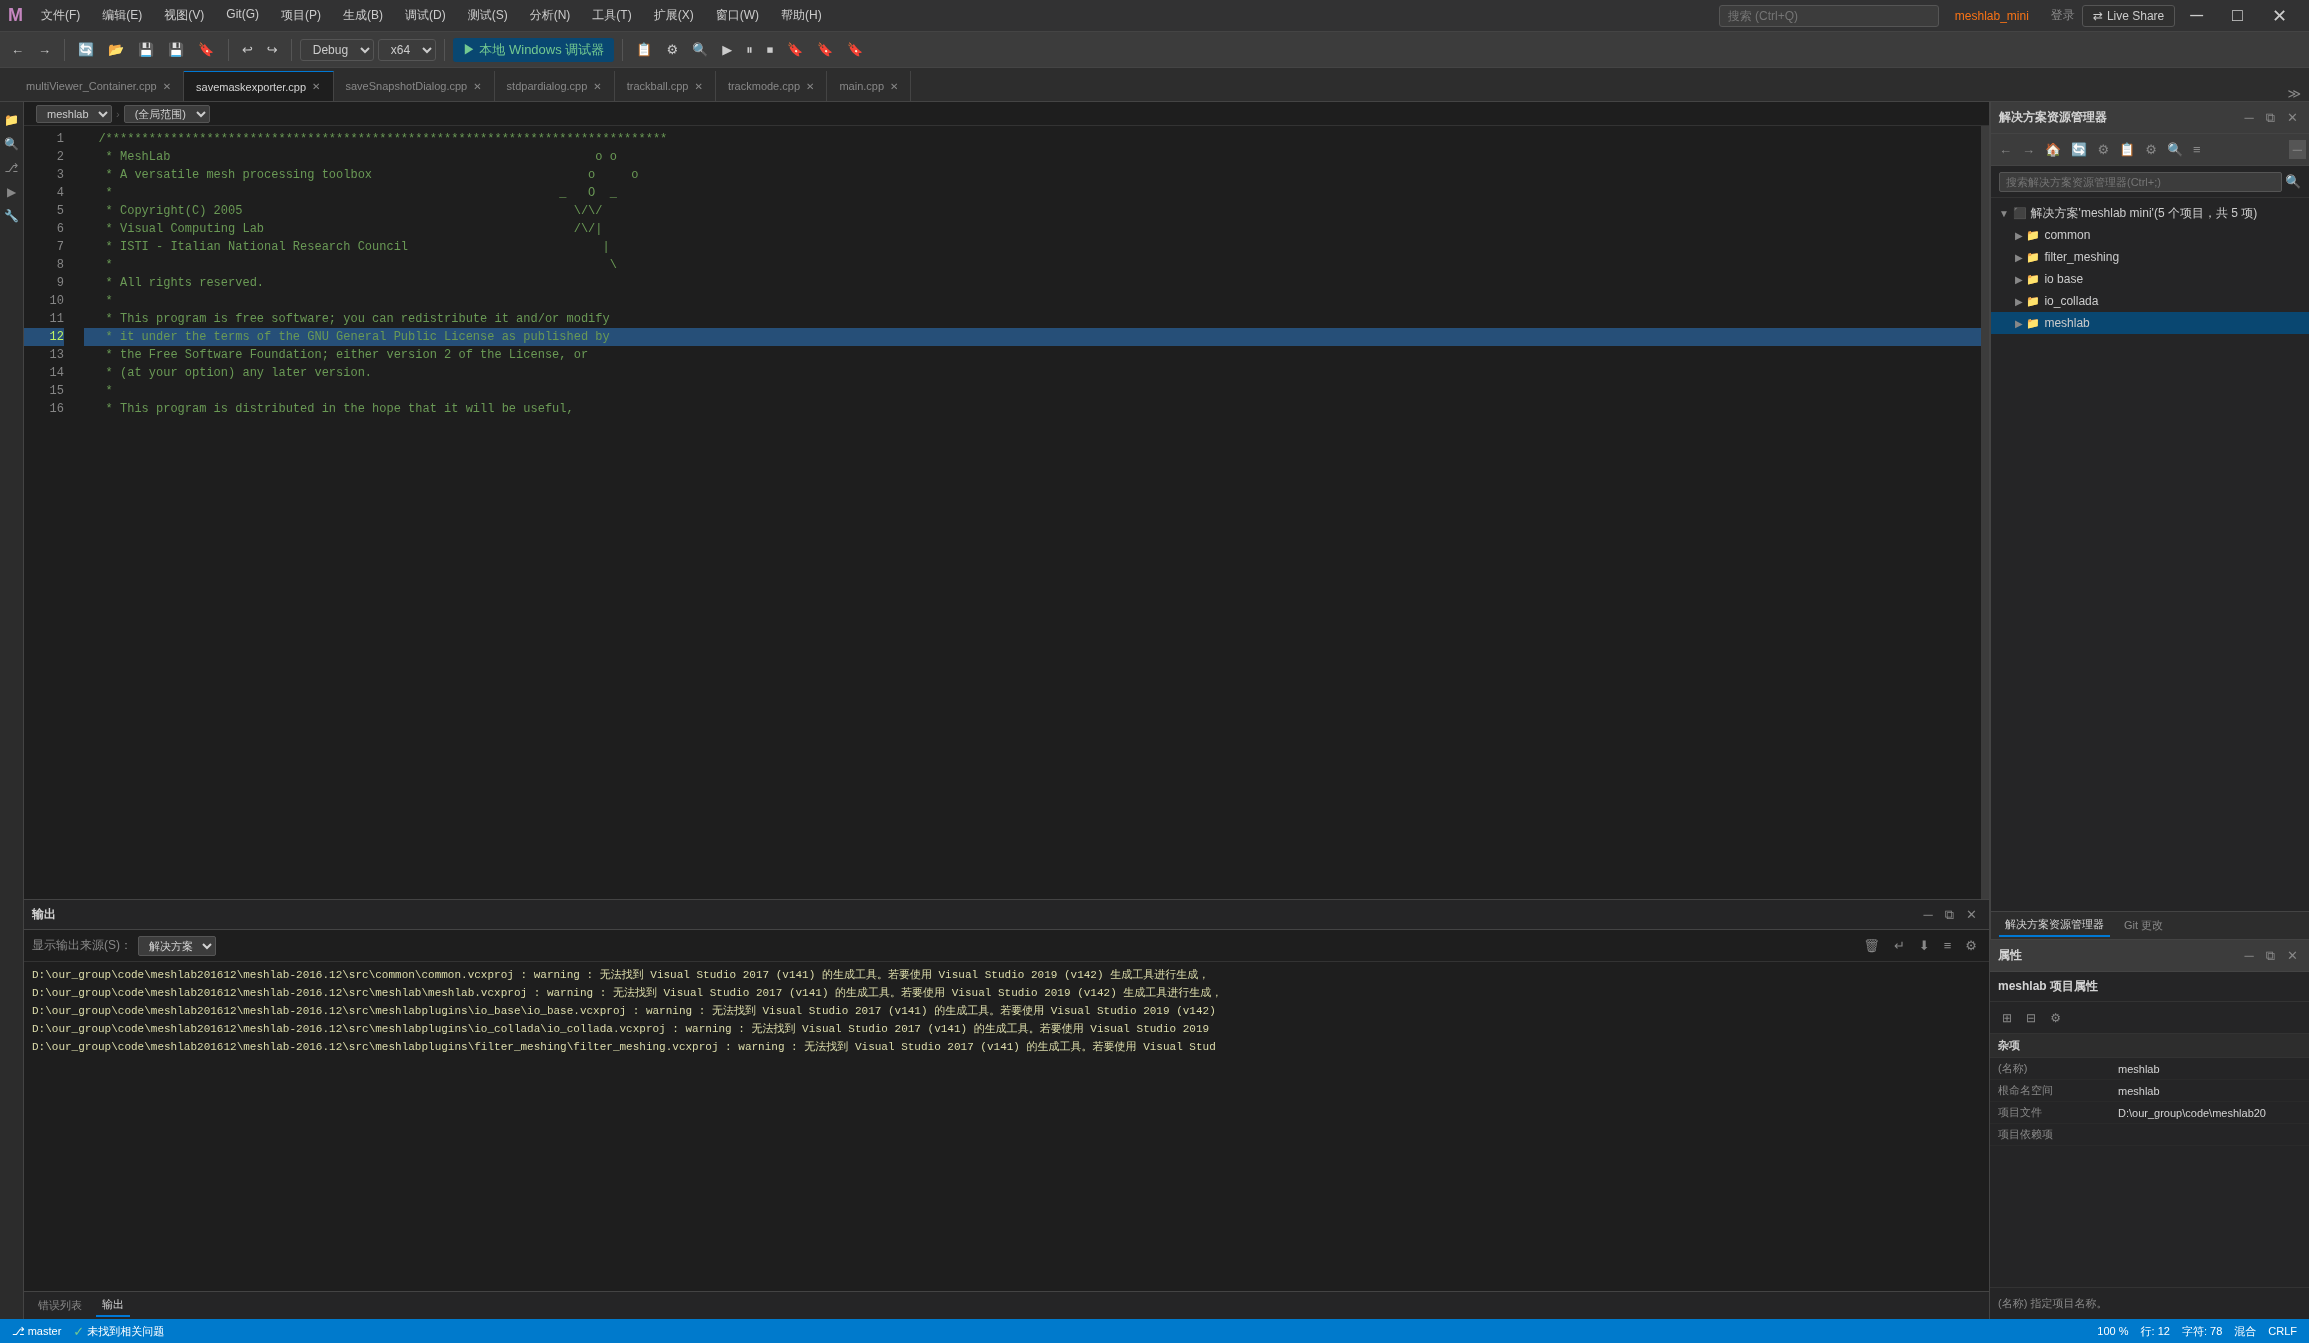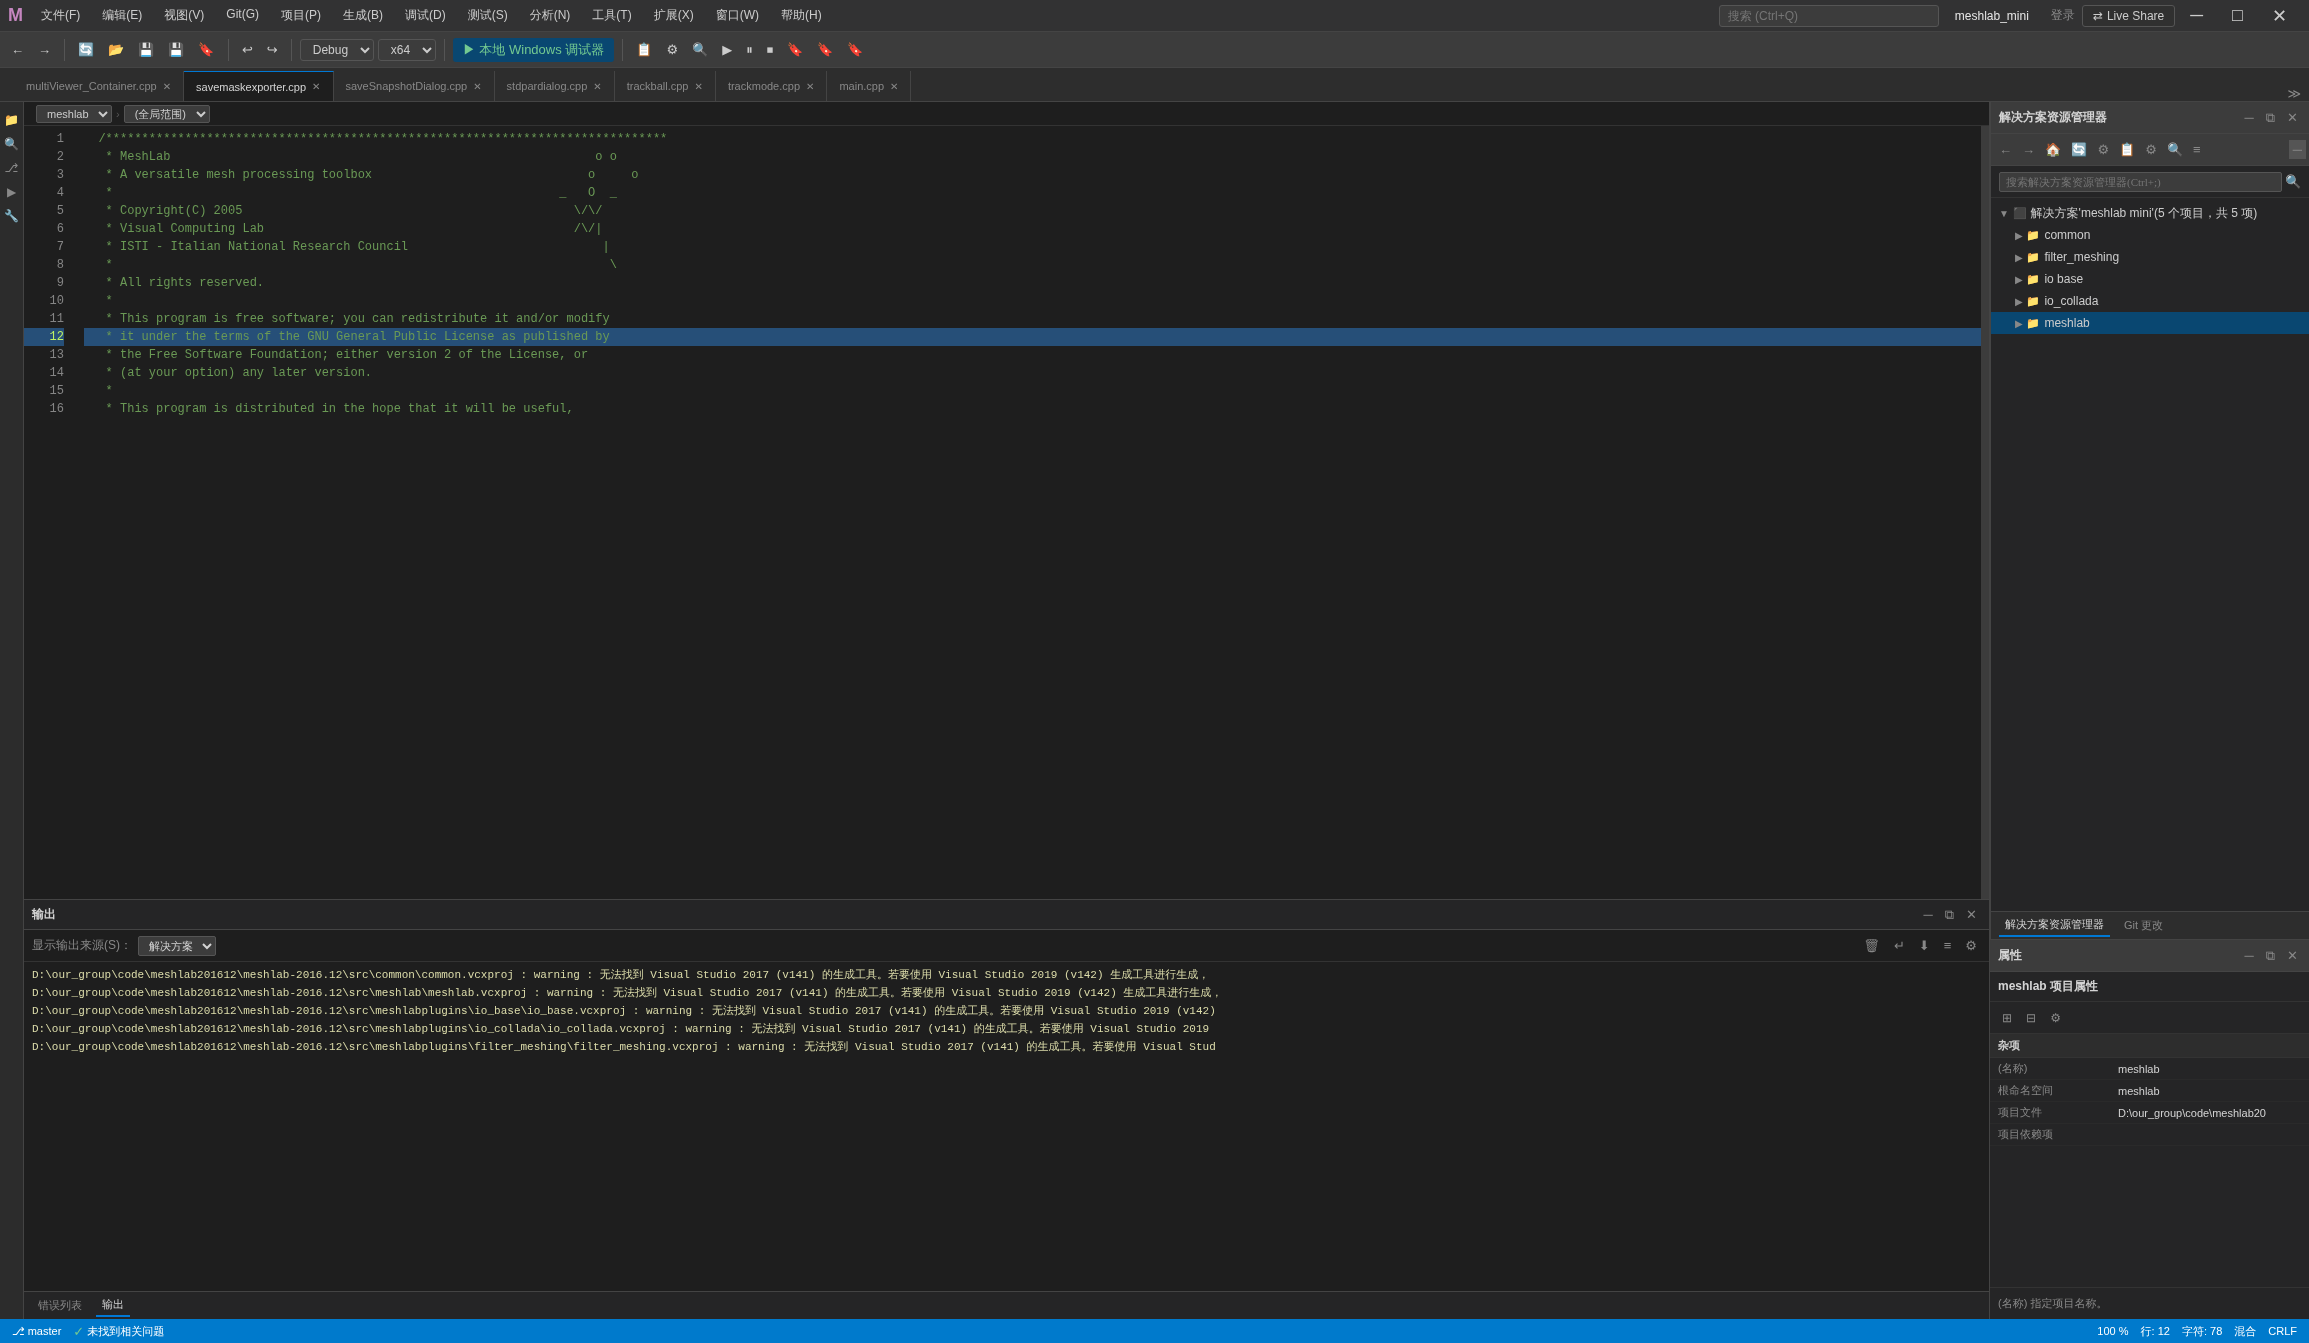--- a/index.html
+++ b/index.html
@@ -43,21 +43,21 @@
       background: #3c3c3c;
       border: 1px solid #555;
       border-radius: 3px;
       color: #d4d4d4;
       padding: 3px 8px;
       font-size: 12px;
       width: 220px;
     }
     .title-bar-title {
       margin: 0 16px;
-      color: #e5e5e5;
+      color: #f97316;
       font-size: 12px;
     }
     .title-bar-actions {
       display: flex;
       align-items: center;
       gap: 1px;
     }
     .title-bar-btn {
       padding: 4px 14px;
       color: #cccccc;
@@ -334,21 +334,20 @@
       border-bottom: 1px solid #333;
     }
     .se-search input {
       flex: 1;
       background: #3c3c3c;
       border: 1px solid #555;
       color: #d4d4d4;
       font-size: 11px;
       padding: 3px 6px;
       border-radius: 2px;
-      font-family: Liberation Serif, serif;
     }
     .se-search-btn { background: none; border: none; color: #888; cursor: pointer; font-size: 13px; margin-left: 4px; }
     .se-tree { flex: 1; overflow: hidden; padding: 4px 0; }
     .se-item {
       display: flex;
       align-items: center;
       padding: 2px 8px;
       gap: 4px;
       font-size: 12px;
       color: #cccccc;

